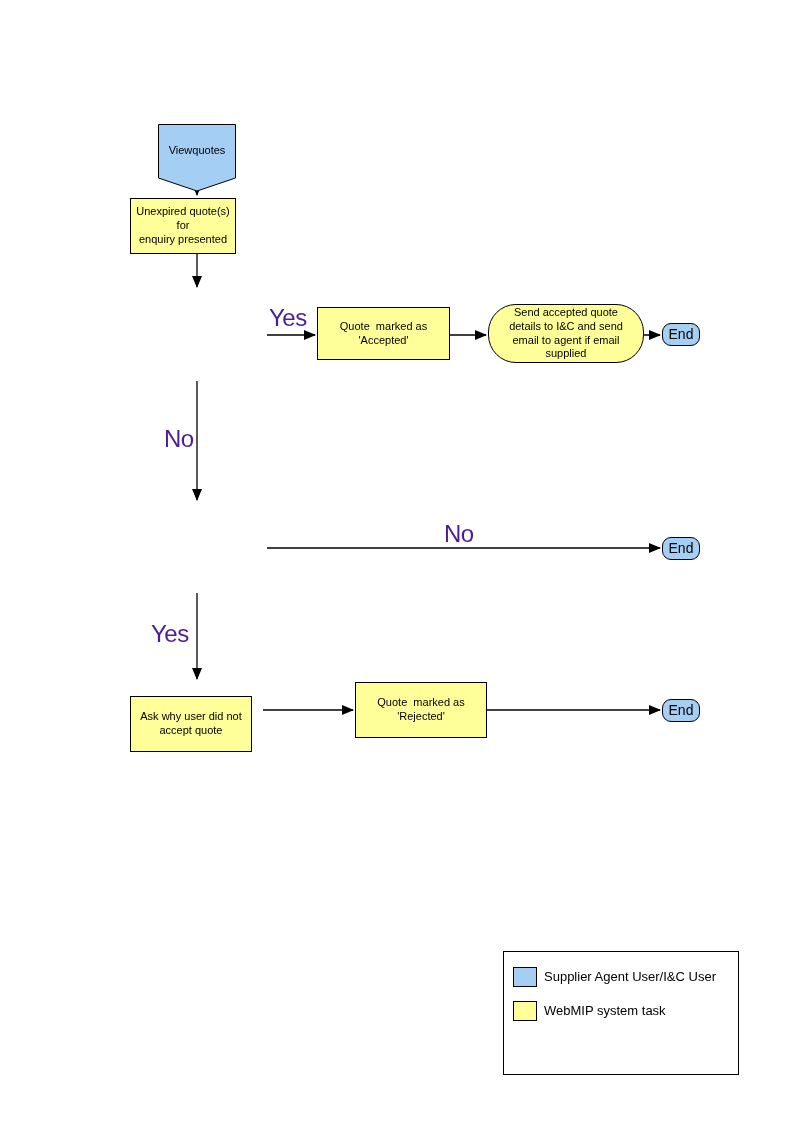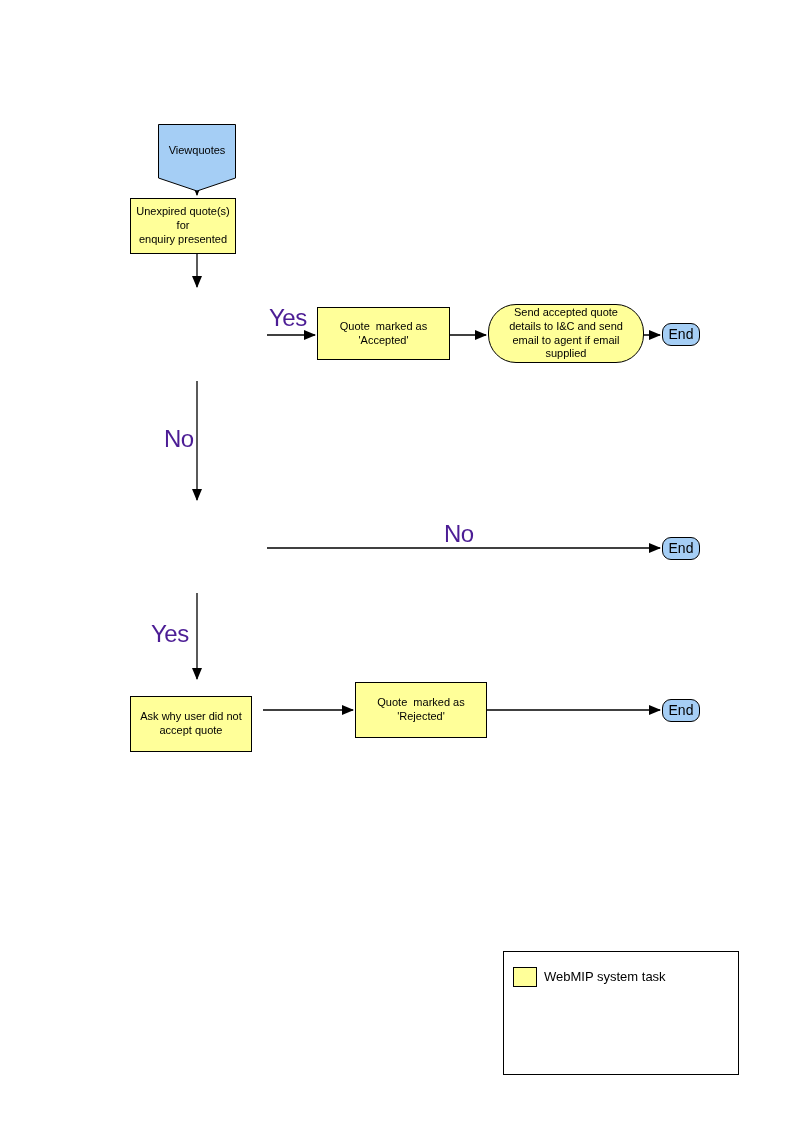--- a/index.html
+++ b/index.html
@@ -165,18 +165,22 @@
     <span class="node-label">End</span>
   </div>
 
   <div class="edge-label" style="left:269px; top:306px;">Yes</div>
   <div class="edge-label" style="left:164px; top:427px;">No</div>
   <div class="edge-label" style="left:444px; top:522px;">No</div>
   <div class="edge-label" style="left:151px; top:622px;">Yes</div>
 
   <div class="legend">
     <div class="legend-row">
+      <span class="legend-swatch swatch-blue"></span>
+      <span class="legend-label">Supplier Agent User/I&amp;C User</span>
+    </div>
+    <div class="legend-row">
       <span class="legend-swatch swatch-yellow"></span>
       <span class="legend-label">WebMIP system task</span>
     </div>
   </div>
 
 </div>
 
 </body></html>

